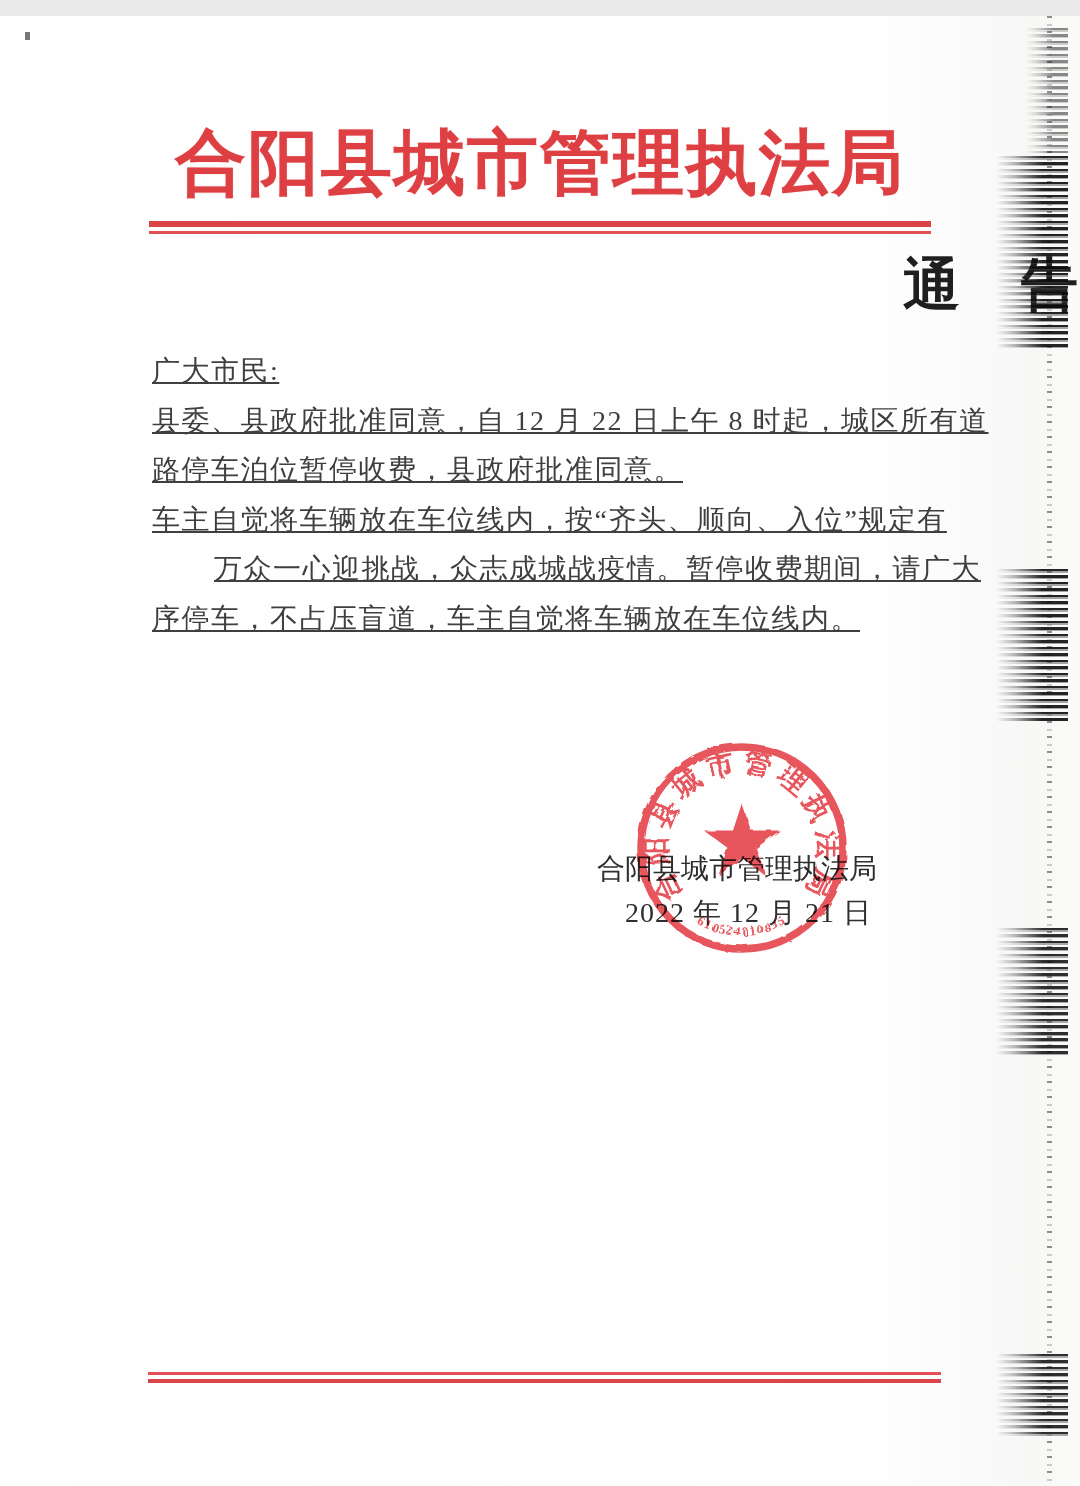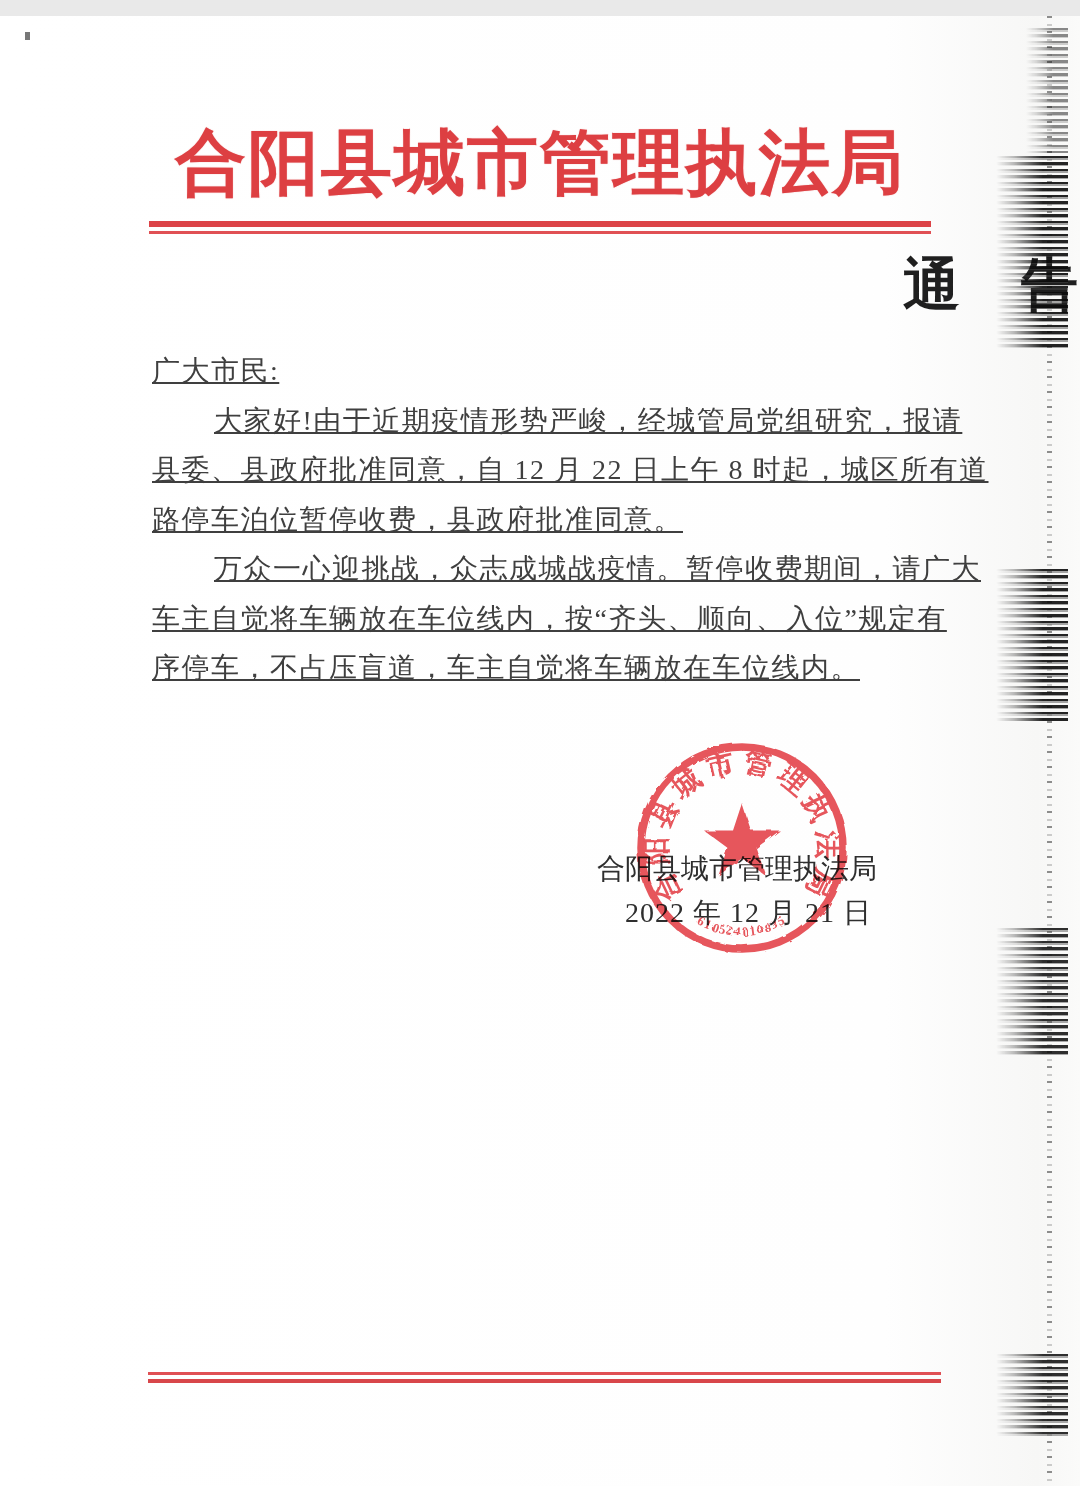--- a/index.html
+++ b/index.html
@@ -78,25 +78,24 @@
   <div class="header-rule">
     <div class="rule-thick"></div>
     <div class="rule-gap"></div>
     <div class="rule-thin"></div>
   </div>
 
   <div class="doc-title">通　告</div>
 
   <div class="body-block">
     <div class="body-line">广大市民:</div>
-    <div class="body-line indent">大家好!由于近期疫情形势严峻，经城管局党组研究，报请</div>
     <div class="body-line">县委、县政府批准同意，自 12 月 22 日上午 8 时起，城区所有道</div>
     <div class="body-line">路停车泊位暂停收费，县政府批准同意。</div>
+    <div class="body-line">车主自觉将车辆放在车位线内，按“齐头、顺向、入位”规定有</div>
     <div class="body-line indent">万众一心迎挑战，众志成城战疫情。暂停收费期间，请广大</div>
-    <div class="body-line">车主自觉将车辆放在车位线内，按“齐头、顺向、入位”规定有</div>
     <div class="body-line">序停车，不占压盲道，车主自觉将车辆放在车位线内。</div>
   </div>
 
   <div class="signature">合阳县城市管理执法局</div>
 
   <div class="doc-date">2022 年 12 月 21 日</div>
 
   <svg class="seal" viewBox="0 0 240 240" xmlns="http://www.w3.org/2000/svg">
     <defs>
       <filter id="stamp-rough" x="-10%" y="-10%" width="120%" height="120%">

